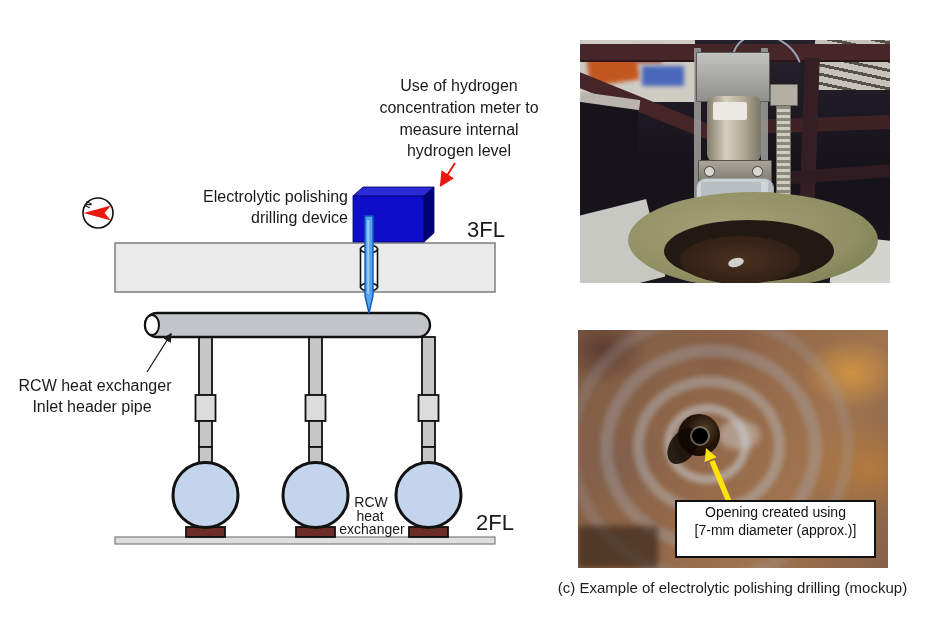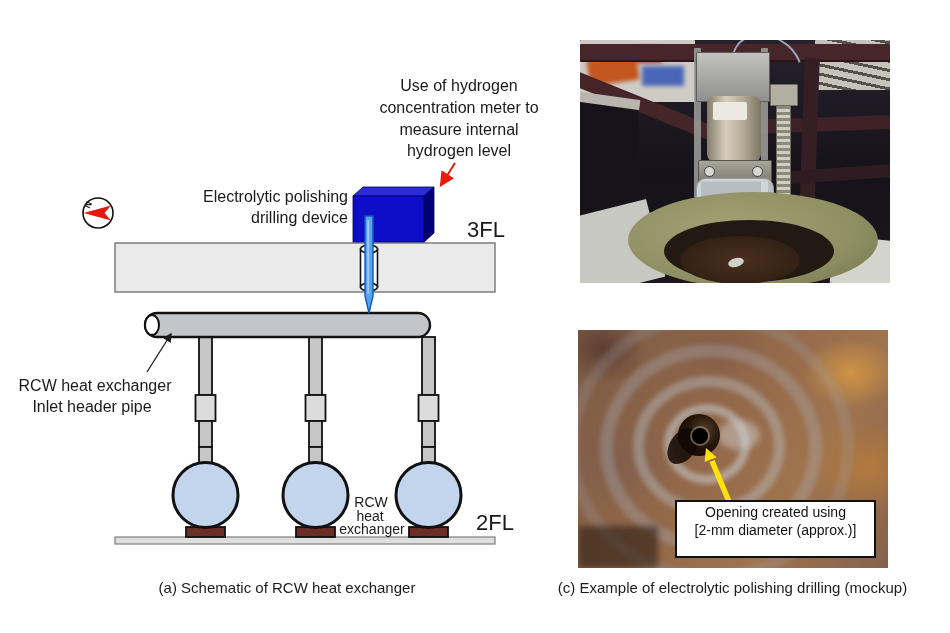--- a/index.html
+++ b/index.html
@@ -135,21 +135,20 @@
     </g>
     <line x1="147" y1="372" x2="171" y2="334" stroke="#1a1a1a" stroke-width="1.3" marker-end="url(#mBlk)"></line>
 
     <g>
       <text class="t14 mid" x="371" y="507">RCW</text>
       <text class="t14 mid" x="370" y="520.5">heat</text>
       <text class="t14 mid" x="372" y="534">exchanger</text>
     </g>
   </svg>
 
-  <div class="caption cap-a">(a) Schematic of RCW heat exchanger</div>
 
   <div class="photo photo-b">
     <div class="art" style="left:0;top:0;width:115px;height:62px;background:#cfccc4;"></div>
     <div class="art" style="left:8px;top:16px;width:50px;height:27px;background:#c2571f;filter:blur(2px);transform:rotate(-8deg);"></div>
     <div class="art" style="left:56px;top:7px;width:26px;height:16px;background:#a03522;filter:blur(2px);"></div>
     <div class="art" style="left:62px;top:26px;width:42px;height:20px;background:#4a66b8;filter:blur(2px);"></div>
     <div class="art" style="left:235px;top:0;width:75px;height:50px;background:repeating-linear-gradient(12deg,#c6c3bb 0 6px,#56504a 6px 9px);"></div>
     <div class="art" style="left:0;top:4px;width:310px;height:16px;background:#472629;border-bottom:2px solid #2c1518;"></div>
     <div class="art" style="left:140px;top:78px;width:170px;height:14px;background:#3e2226;transform:rotate(-2deg);"></div>
     <div class="art" style="left:-25px;top:55px;width:160px;height:15px;background:#452528;transform:rotate(22deg);"></div>
@@ -187,19 +186,19 @@
     <div class="art" style="left:140px;top:90px;width:42px;height:30px;background:rgba(210,215,220,.45);border-radius:50%;filter:blur(3px);"></div>
     <div class="art" style="left:100px;top:84px;width:42px;height:42px;border-radius:50%;background:radial-gradient(circle at 62% 38%,#54422c 0%,#241408 45%,#0a0502 100%);"></div>
     <div class="art" style="left:92px;top:96px;width:26px;height:40px;background:rgba(15,8,4,.85);border-radius:50%;transform:rotate(35deg);"></div>
     <div class="art" style="left:114px;top:98px;width:16px;height:16px;background:#000;border-radius:50%;box-shadow:0 0 0 2px rgba(180,170,150,.5);"></div>
     <svg style="left:0;top:0;" width="310" height="238" viewBox="0 0 310 238">
       <line x1="152" y1="174" x2="134" y2="131" stroke="#ffe20a" stroke-width="5.5"></line>
       <polygon points="128,118 138.6,127.2 126.6,132.1" fill="#ffe20a"></polygon>
     </svg>
     <div class="callout">
       <div style="position:static;">Opening created using</div>
-      <div style="position:static;">[2-mm diameter (approx.)]</div>
+      <div style="position:static;">[7-mm diameter (approx.)]</div>
     </div>
   </div>
 
   <div class="caption cap-c">(c) Example of electrolytic polishing drilling (mockup)</div>
 
 </div>
 
 </body></html>

